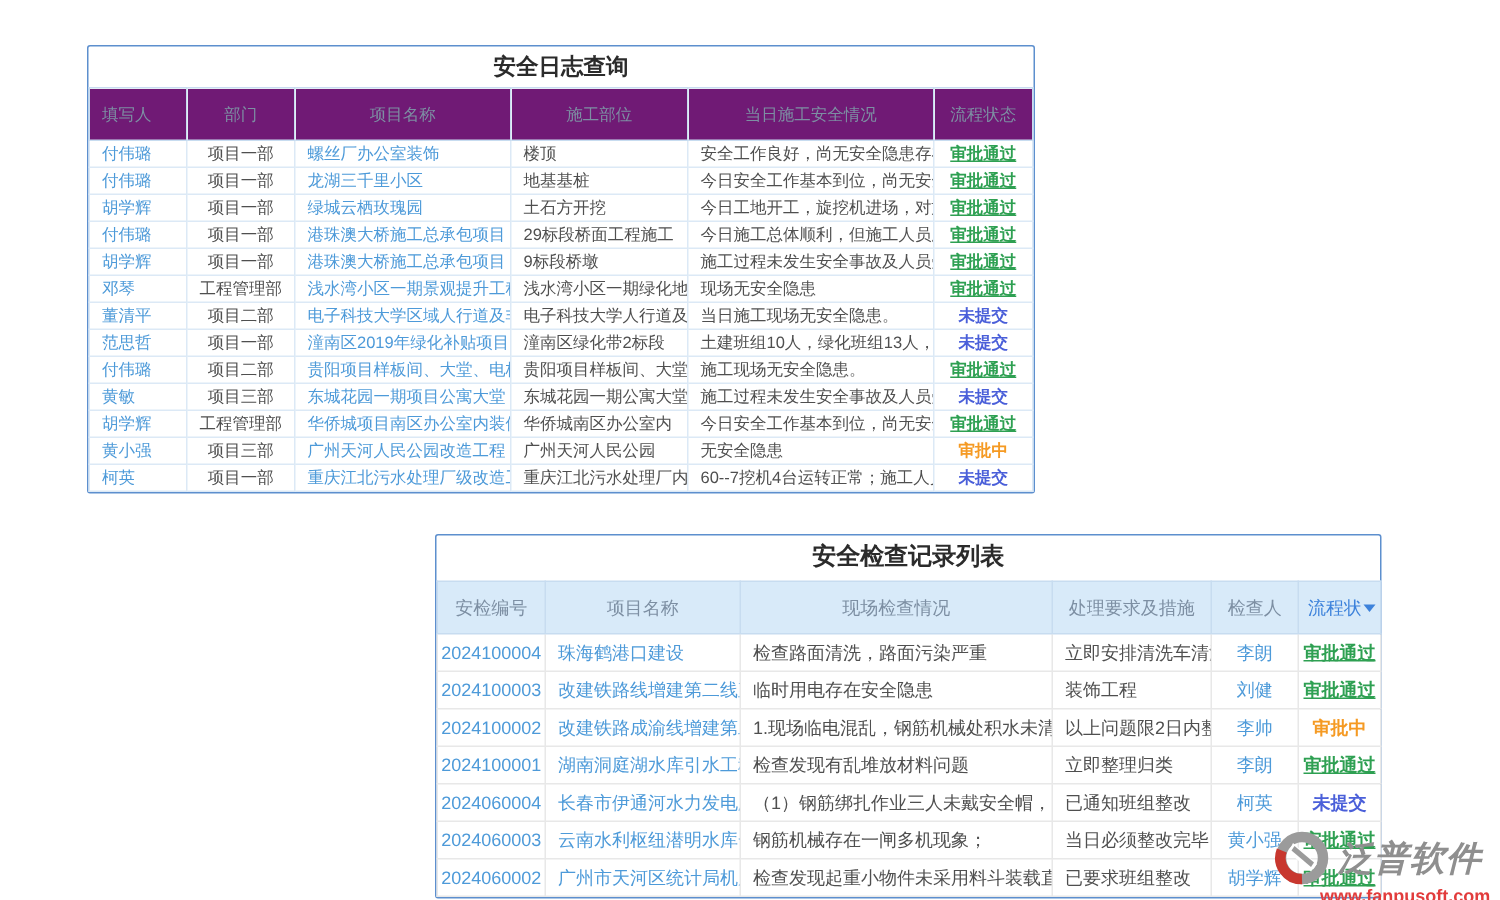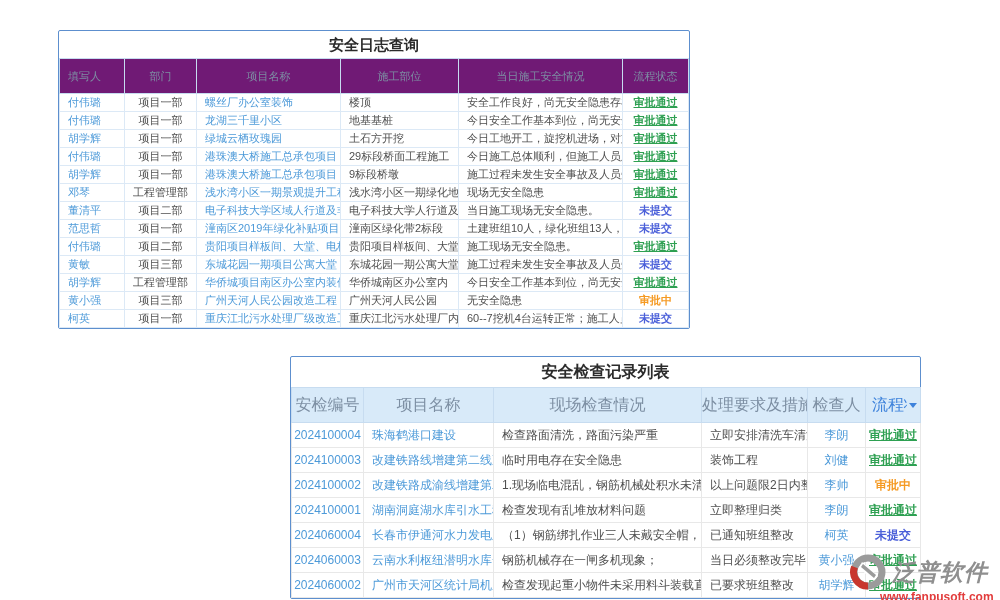--- a/index.html
+++ b/index.html
@@ -11,21 +11,21 @@
   .panel-title { text-align:center; font-weight:bold; color:#2b2b2b; }
   .panel-log .panel-title   { font-size:15px; line-height:27px; height:27px; }
   .panel-check .panel-title { font-size:16px; line-height:30px; height:30px; }
   table { border-collapse:collapse; table-layout:fixed; width:100%; }
   th,td { overflow:hidden; white-space:nowrap; vertical-align:middle; }
   
   .tbl-log th { background:#701a75; color:#7d8fa3; font-weight:normal; font-size:11px;
                 height:35px; border:1px solid #c7dcf0; }
   .tbl-log td { height:18px; font-size:11px; border:1px solid #dce9f6; }
   
-  .tbl-check th { background:#d8eaf9; color:#7d8fa3; font-weight:normal; font-size:16px;
+  .tbl-check th { background:#d8eaf9; color:#7d8fa3; font-weight:normal; font-size:12px;
                   height:35px; border:1px solid #c7dcf0; }
   .tbl-check td { height:25px; font-size:12px; border:1px solid #e8e8e8;margin-left:32px; }
   .al  { text-align:left; padding-left:8px; padding-right:4px; }
   .ctr { text-align:center; }
   .link { color:#4d9ad9; cursor:pointer; }
   .txt  { color:#4f4f4f; }
   .hdr-orange { color:#e8823c; }
   .flow { font-size:inherit;font-weight:bold; }
   .flow.approved    { color:#2ea052; text-decoration:underline; cursor:pointer; }
   .flow.reviewing   { color:#f59a23; cursor:pointer; }

